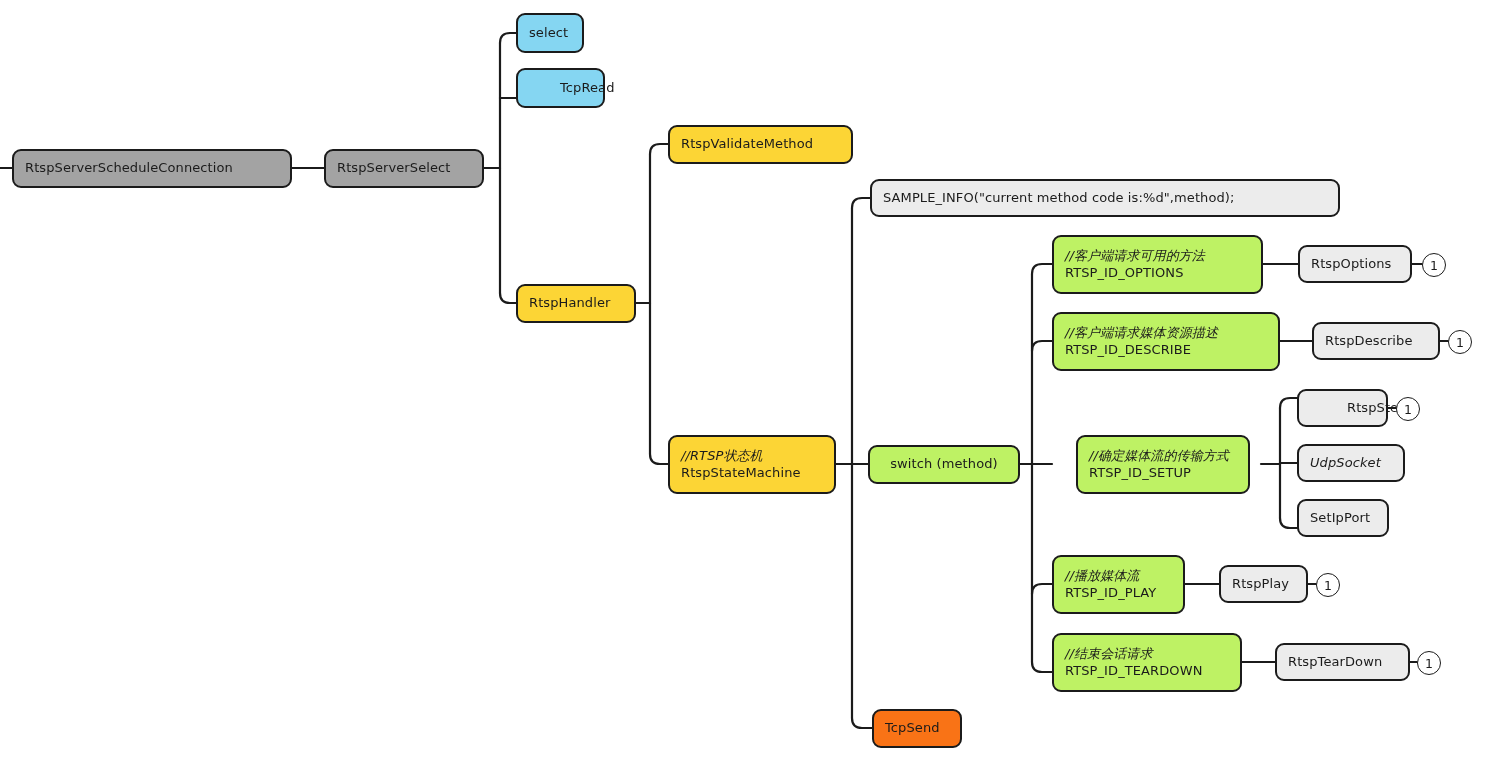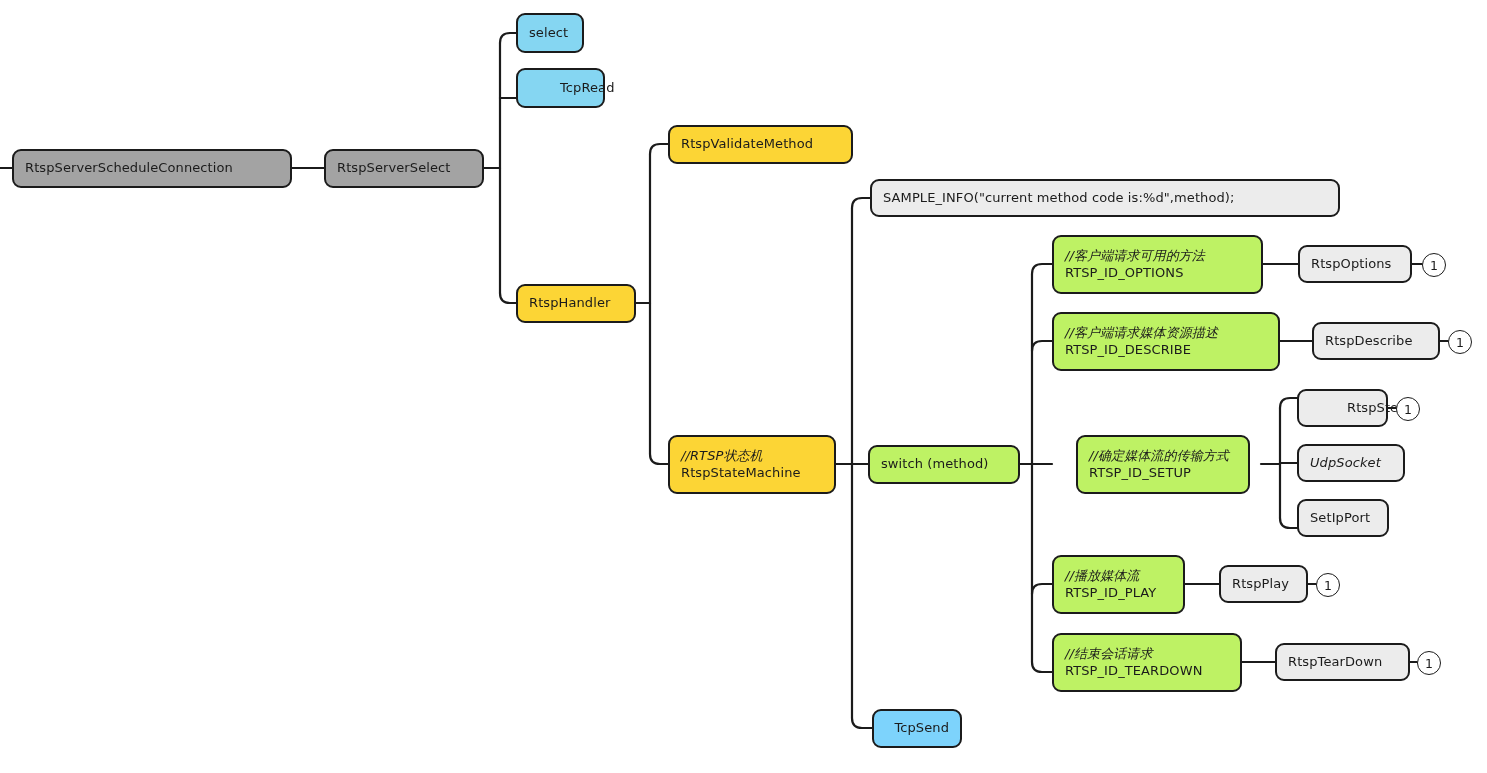--- a/index.html
+++ b/index.html
@@ -38,21 +38,21 @@
     white-space: nowrap;
     letter-spacing: 0.1px;
   }
   .node .ln { display: block; }
   .node .cmt { font-style: italic; }
   .n-green  { background: #a3a3a3; }
   .n-blue   { background: #85d6f2; }
   .n-yellow { background: #fcd535; }
   .n-pink   { background: #bef264; }
   .n-gray   { background: #ececec; }
-  .n-purple { background: #7dd3fc; align-items: flex-end; }
+  .n-purple { background: #f97316; }
   .badge {
     position: absolute;
     width: 22px;
     height: 22px;
     border: 1.6px solid #1b1b1b;
     border-radius: 50%;
     background: #ffffff;
     color: #1b1b1b;
     font-size: 12.5px;
     display: flex;
@@ -147,21 +147,21 @@
 
   <div class="node n-yellow" style="left:668px; top:435px; width:168px; height:59px;">
     <span class="ln cmt">//RTSP状态机</span>
     <span class="ln">RtspStateMachine</span>
   </div>
 
   <div class="node n-gray" style="left:870px; top:179px; width:470px; height:38px;">
     <span class="ln">SAMPLE_INFO("current method code is:%d",method);</span>
   </div>
 
-  <div class="node n-pink" style="left:868px; top:445px; width:152px; height:39px;">
+  <div class="node n-pink" style="left:868px; top:445px; width:152px; height:39px;text-align:center;">
     <span class="ln">switch (method)</span>
   </div>
 
   <div class="node n-purple" style="left:872px; top:709px; width:90px; height:39px;">
     <span class="ln">TcpSend</span>
   </div>
 
   <div class="node n-pink" style="left:1052px; top:235px; width:211px; height:59px;">
     <span class="ln cmt">//客户端请求可用的方法</span>
     <span class="ln">RTSP_ID_OPTIONS</span>

